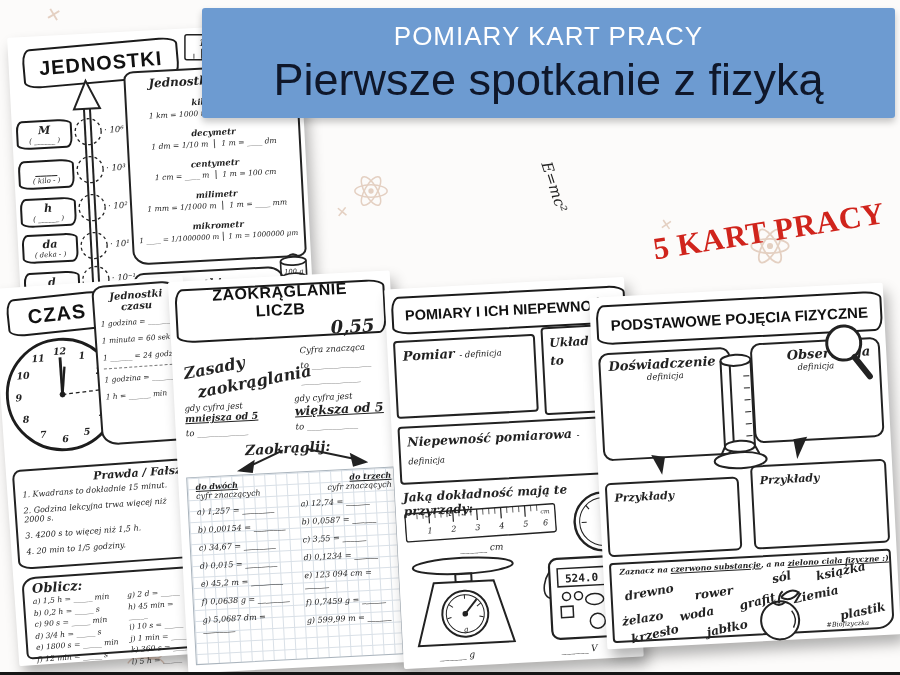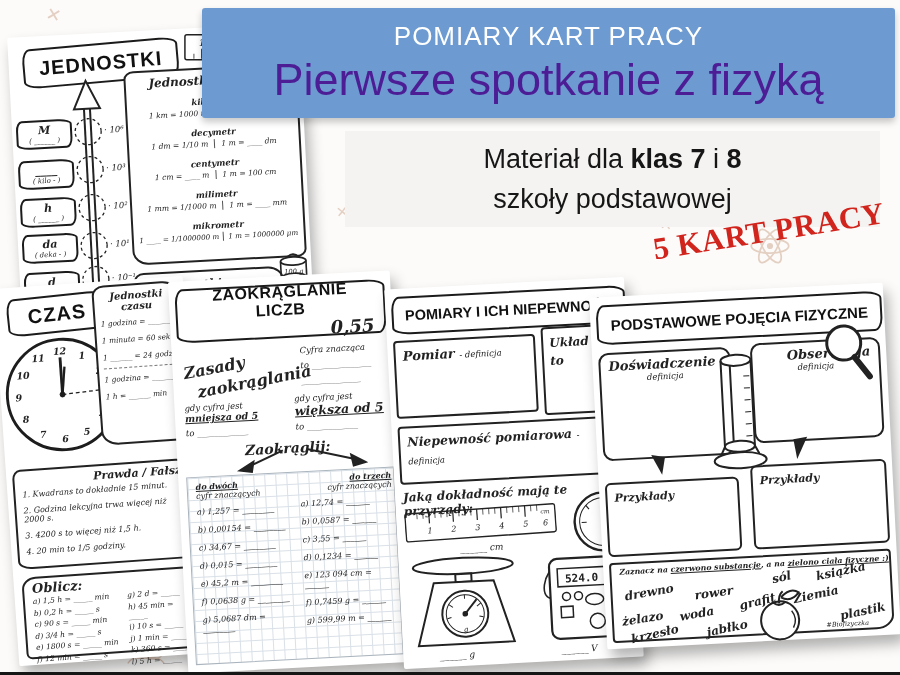--- a/index.html
+++ b/index.html
@@ -466,28 +466,22 @@
         <path d="M28,16 Q27,8 32,4"></path>
         <path d="M30,10 Q40,0 48,6 Q40,16 30,10" fill="#fff"></path>
         <path d="M40,24 Q46,32 41,41" stroke-width="1.4"></path>
       </svg>
       <span class="abs hw" style="left:212px;top:67px;font-size:6.5px;">#Biofizyczka</span>
     </div>
   </div>
 
   <div class="blue-banner">
     <div style="color:#fff;font-size:26px;letter-spacing:1px;">POMIARY KART PRACY</div>
-    <div style="color:#4c1d95;font-size:45px;margin-top:2px;">Pierwsze spotkanie z fizyką</div>
-  </div>
-
-  <div class="intro-box">
-    <div>
-      <span>Materiał dla </span><b>klas 7</b><span> i </span><b>8</b>
-    </div>
-    <div>szkoły podstawowej</div>
-  </div>
+    <div style="color:#0f172a;font-size:45px;margin-top:2px;">Pierwsze spotkanie z fizyką</div>
+  </div>
+
 
   <div class="badge">
     <span>5 KART PRACY</span>
   </div>
 
   <div class="bottombar"></div>
 </div>
 
 </body></html>

